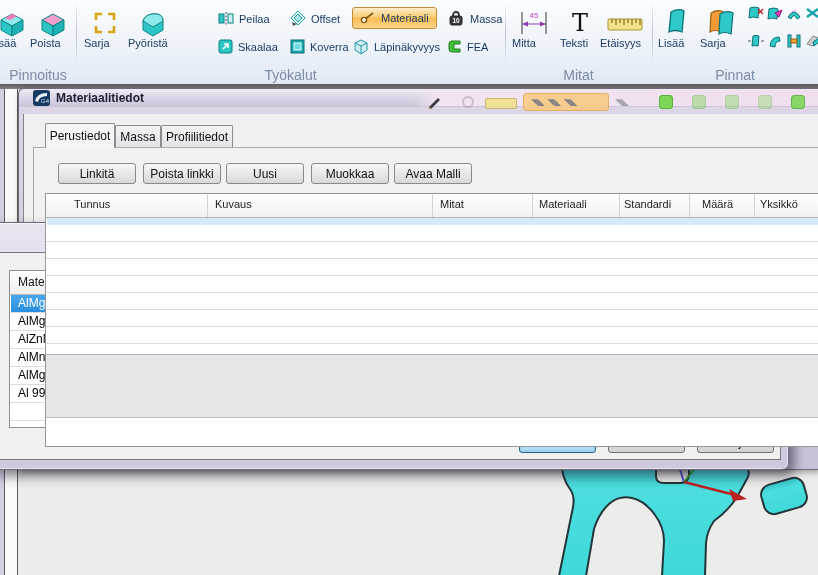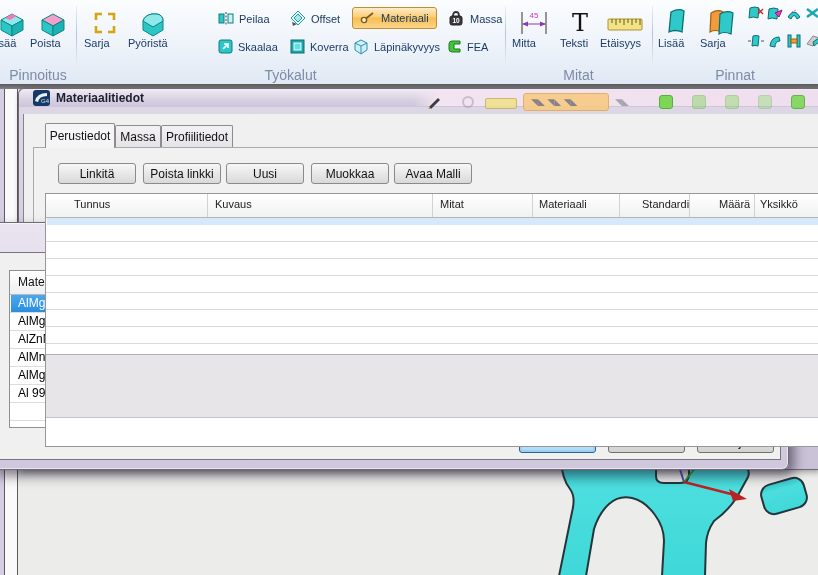--- a/index.html
+++ b/index.html
@@ -353,22 +353,22 @@
     <div class="bgbtn" style="left:375px;">
         <span>Avaa Malli</span>
       </div>
 
     <div class="btable">
       <div class="bthead">
         <span class="bth" style="left:28px;">Tunnus</span>
         <span class="bth" style="left:169px;">Kuvaus</span>
         <span class="bth" style="left:394px;">Mitat</span>
         <span class="bth" style="left:493px;">Materiaali</span>
-        <span class="bth" style="left:596px;">Standardi</span>
-        <span class="bth" style="left:673px;">Määrä</span>
+        <span class="bth" style="left:578px;">Standardi</span>
+        <span class="bth" style="left:656px;">Määrä</span>
         <span class="bth" style="left:714px;">Yksikkö</span>
         <span class="bvd" style="left:161px;"></span>
           <span class="bvd" style="left:386px;"></span>
         <span class="bvd" style="left:486px;"></span>
           <span class="bvd" style="left:573px;"></span>
         <span class="bvd" style="left:643px;"></span>
           <span class="bvd" style="left:708px;"></span>
       </div>
       <div class="bsel"></div>
       <div class="brows"></div>

